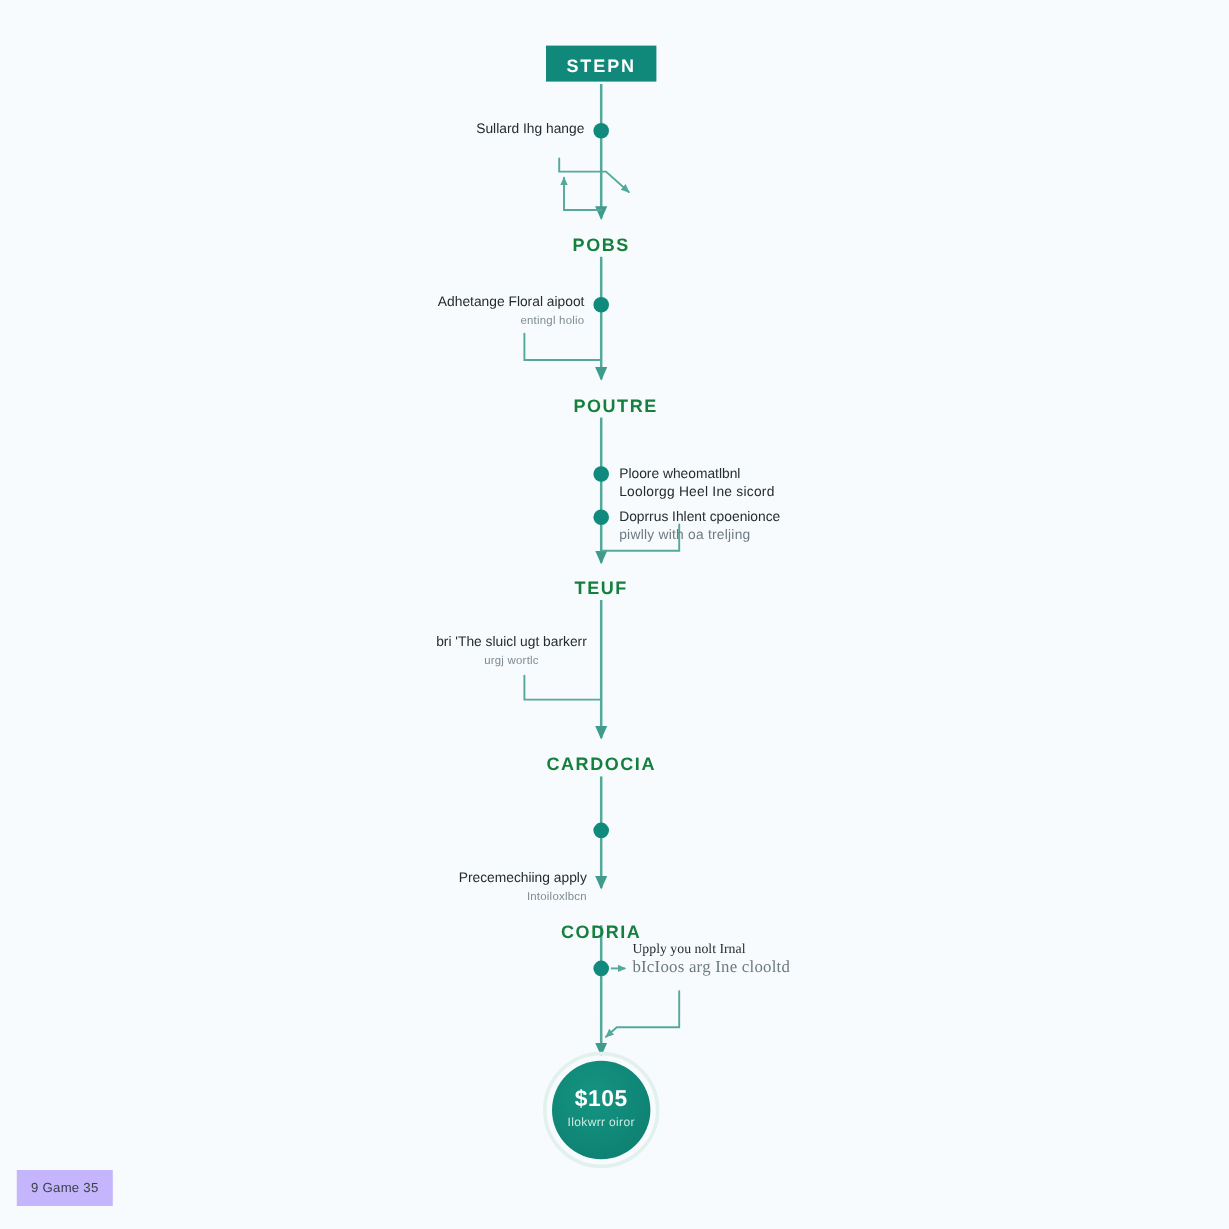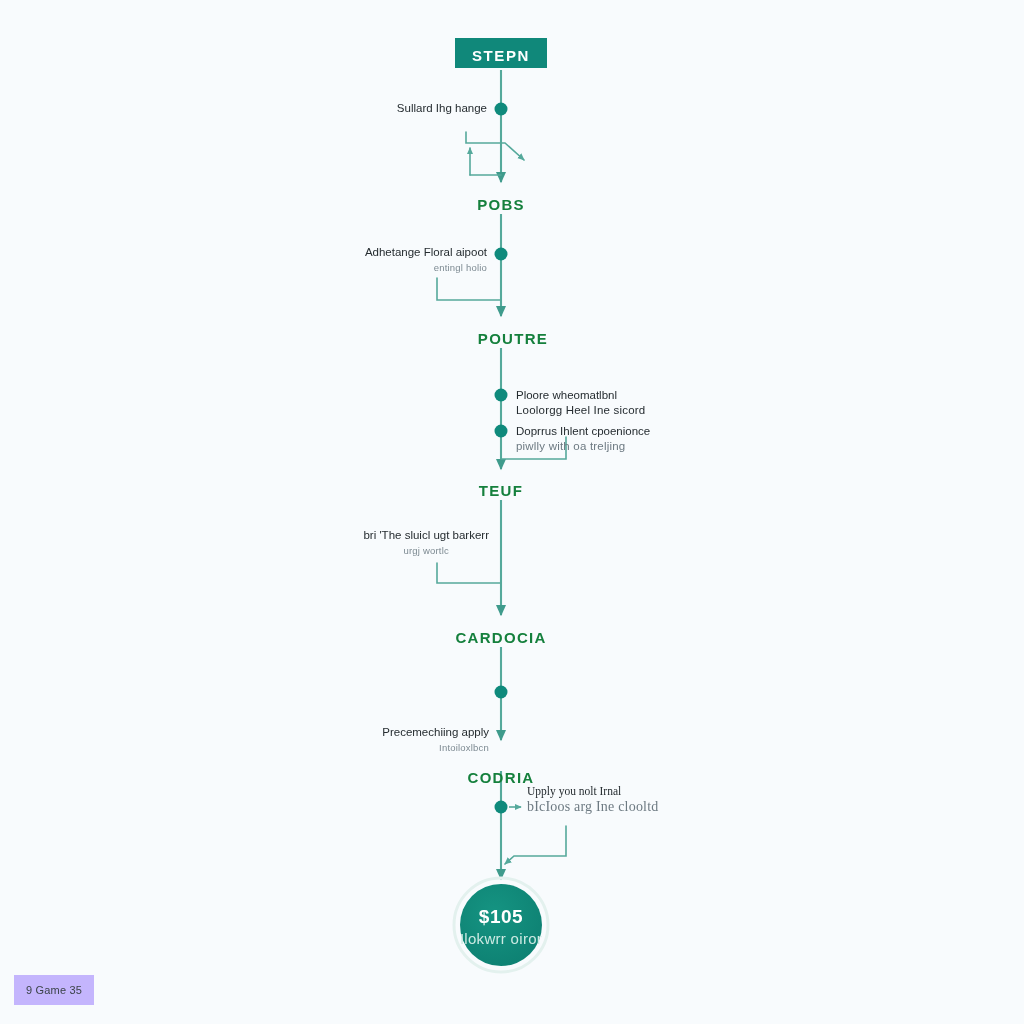--- a/index.html
+++ b/index.html
@@ -58,21 +58,21 @@
     transform:translateX(-50%);
     font-size:19px;
     font-weight:700;
     color:#ffffff;
     letter-spacing:.5px;
   }
   .circle-sub {
     position:absolute;
     left:501px; top:930px;
     transform:translateX(-50%);
-    font-size:15px;
+    font-size:10px;
     color:#cdeae3;
     letter-spacing:.3px;
   }
   .watermark {
     position:absolute;
     left:14px; top:975px;
     width:80px; height:30px;
     background:#c4b5fd;
     display:flex; align-items:center; justify-content:center;
     font-size:11px;

